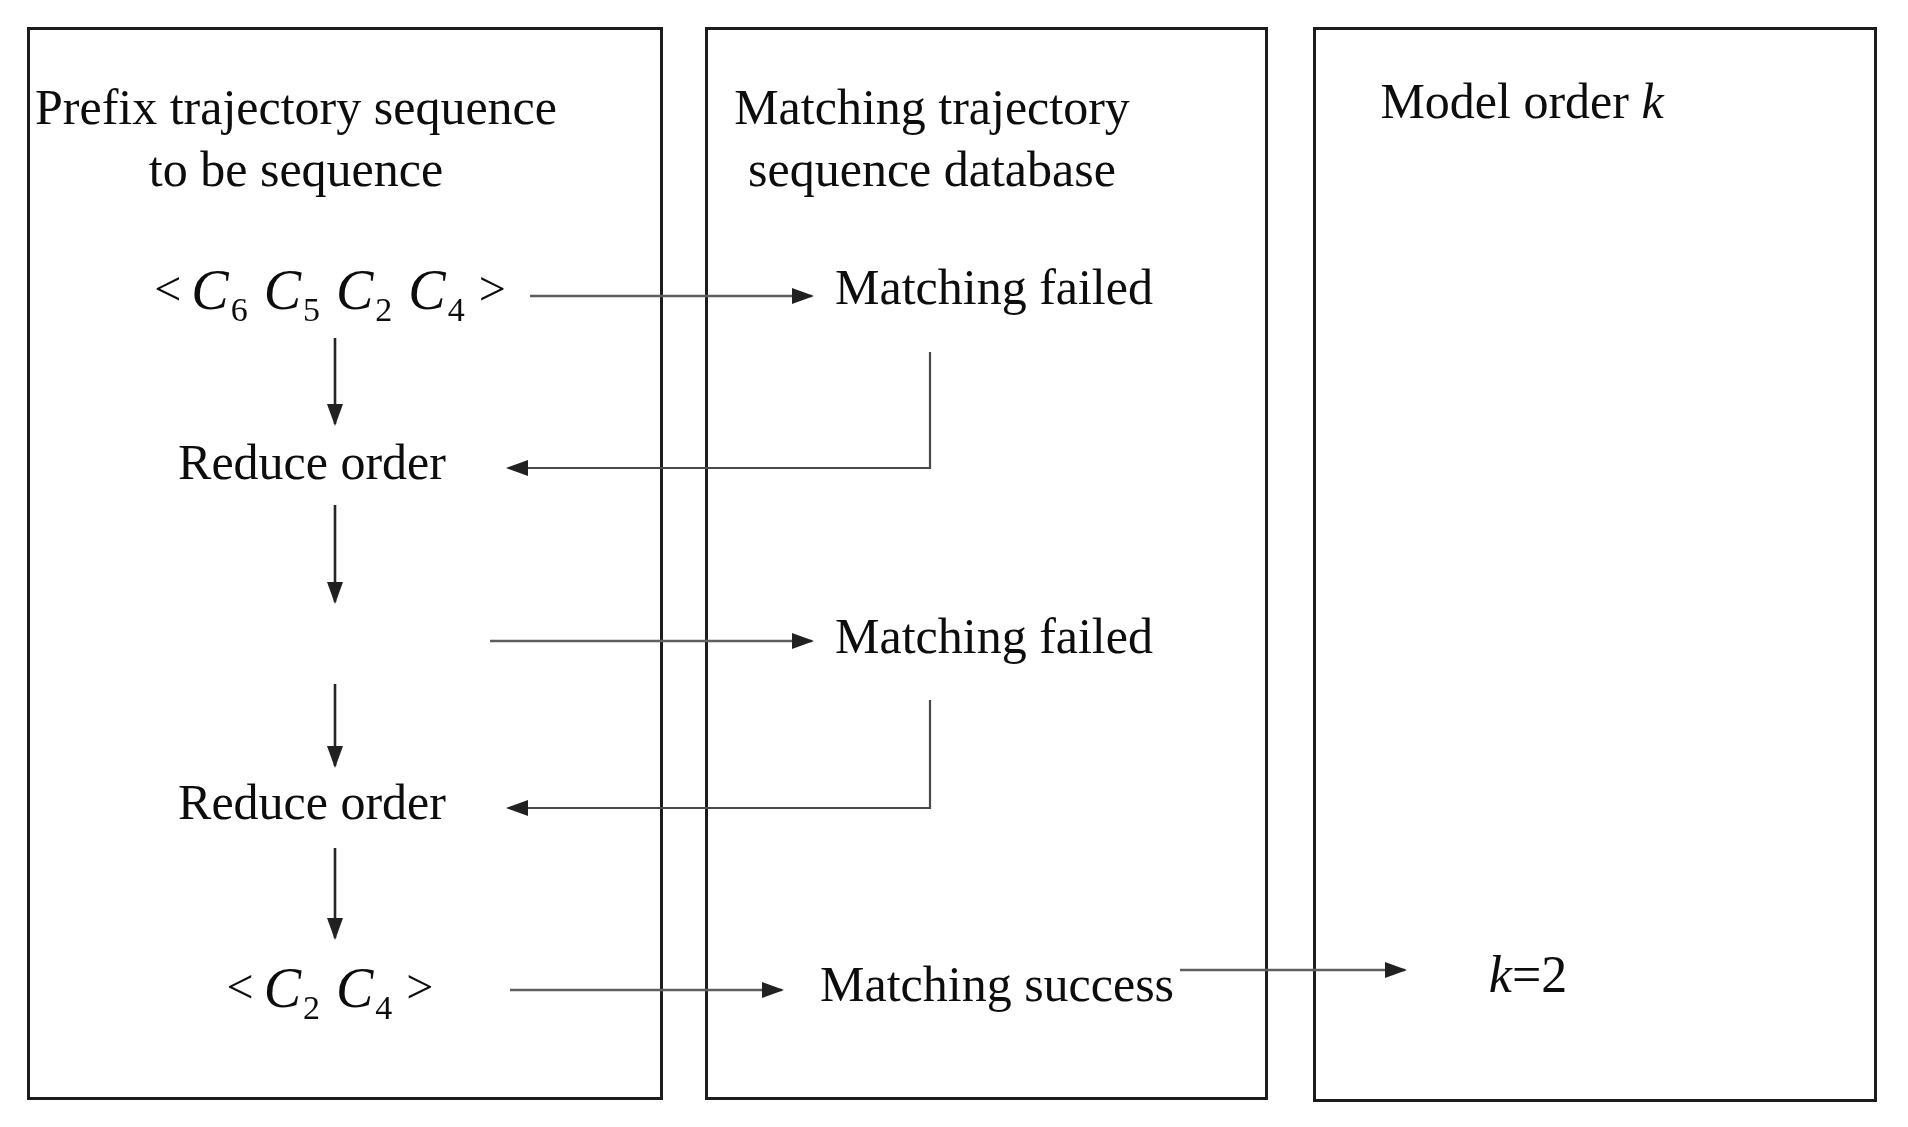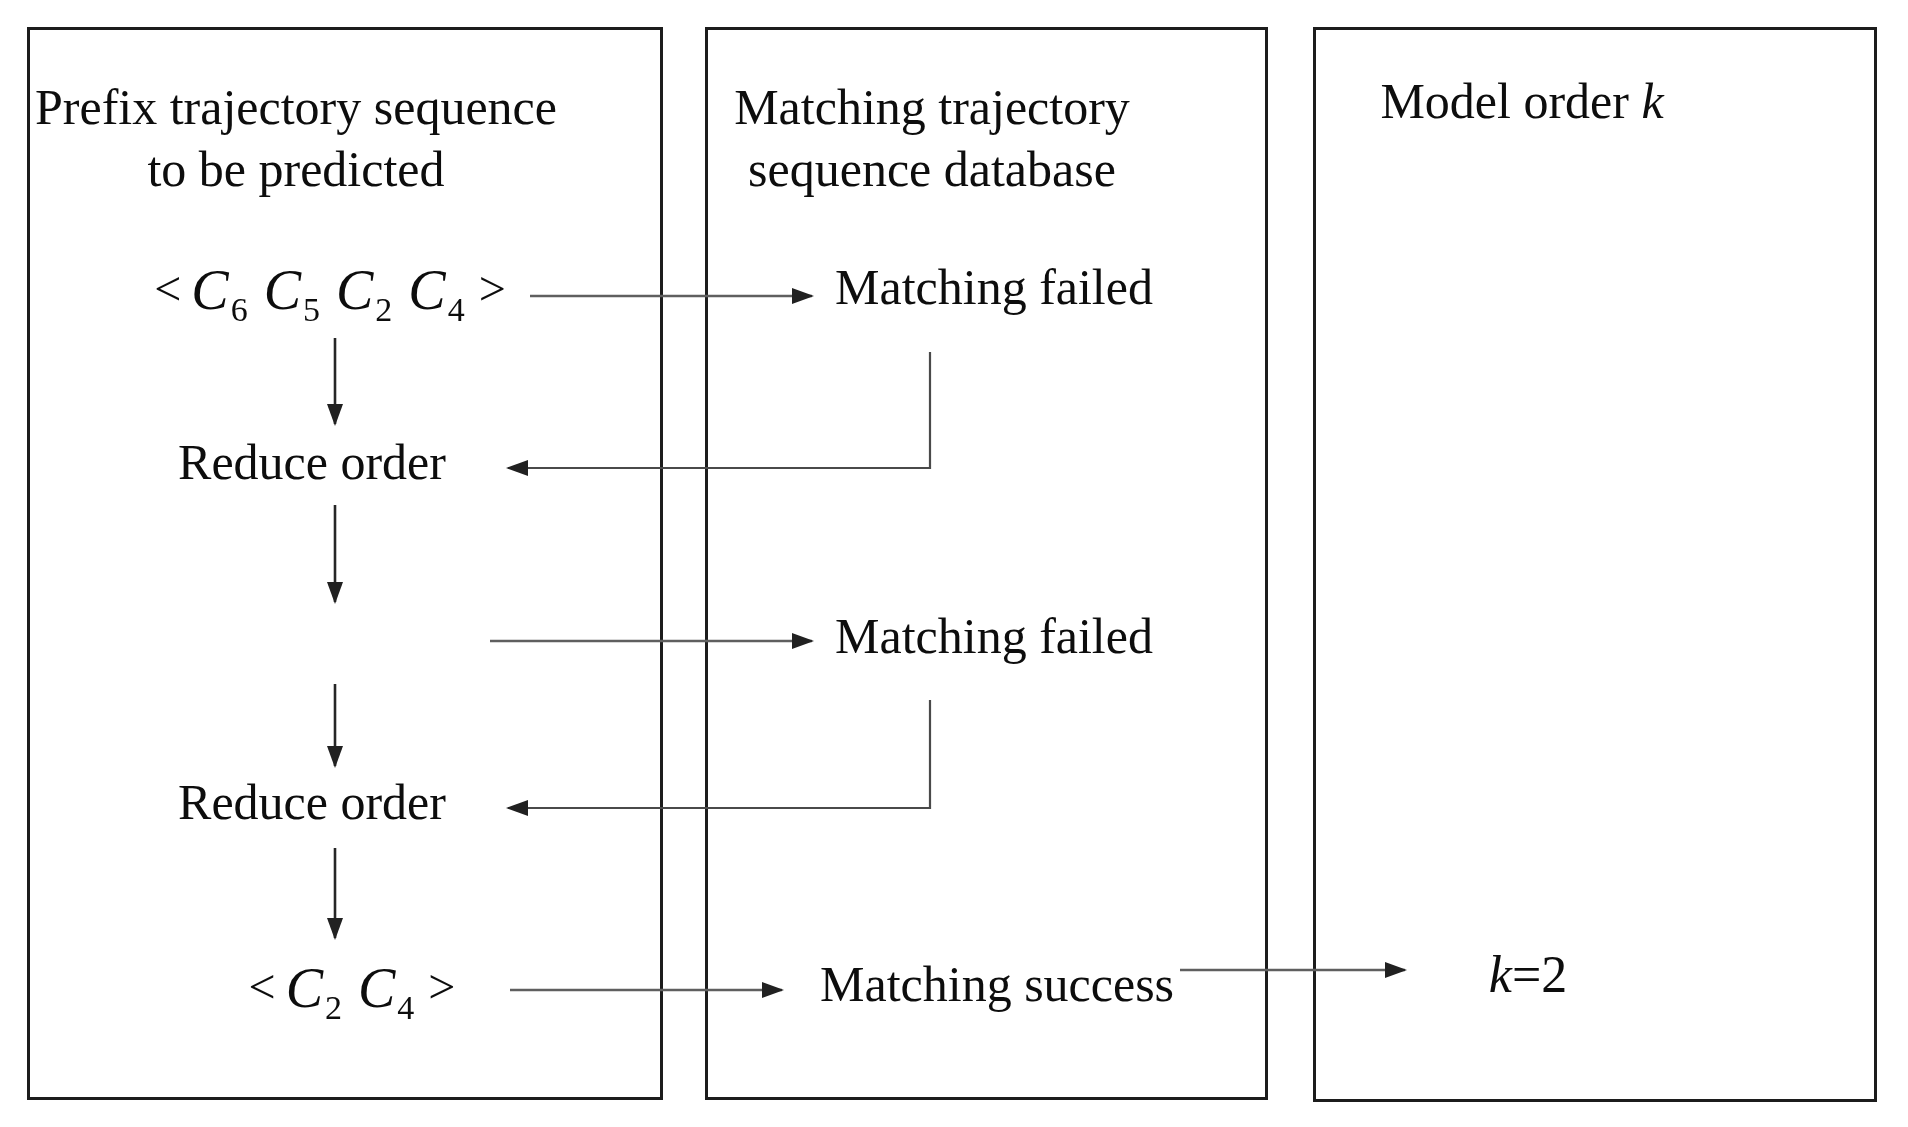--- a/index.html
+++ b/index.html
@@ -76,31 +76,31 @@
 
     <line x1="335" y1="848" x2="335" y2="938" stroke="#262626" stroke-width="2.6" marker-end="url(#headDark)"></line>
 
     <line x1="510" y1="990" x2="782" y2="990" stroke="#5f5f5f" stroke-width="2.4" marker-end="url(#headDark)"></line>
 
     <line x1="1180" y1="970" x2="1405" y2="970" stroke="#5f5f5f" stroke-width="2.4" marker-end="url(#headDark)"></line>
   </svg>
 
   <div class="label title centered" style="left:296px;top:76px;">
     <div>Prefix trajectory sequence</div>
-    <div>to be predicted</div>
+    <div>to be sequence</div>
   </div>
 
   <div class="label seq centered" style="left:330px;top:262px;"><span class="br">&lt;</span><span class="cg"><span class="sym">C</span><span class="sub">6</span></span><span class="cg"><span class="sym">C</span><span class="sub">5</span></span><span class="cg"><span class="sym">C</span><span class="sub">2</span></span><span class="cg"><span class="sym">C</span><span class="sub">4</span></span><span class="br close">&gt;</span></div>
 
   <div class="label centered" style="left:312px;top:437px;">Reduce order</div>
 
 
   <div class="label centered" style="left:312px;top:777px;">Reduce order</div>
 
-  <div class="label seq centered" style="left:330px;top:960px;margin-left:22px;"><span class="br">&lt;</span><span class="cg"><span class="sym">C</span><span class="sub">2</span></span><span class="cg"><span class="sym">C</span><span class="sub">4</span></span><span class="br close">&gt;</span></div>
+  <div class="label seq centered" style="left:330px;top:960px;"><span class="br">&lt;</span><span class="cg"><span class="sym">C</span><span class="sub">2</span></span><span class="cg"><span class="sym">C</span><span class="sub">4</span></span><span class="br close">&gt;</span></div>
 
   <div class="label title centered" style="left:932px;top:76px;">
     <div>Matching trajectory</div>
     <div>sequence database</div>
   </div>
 
   <div class="label" style="left:835px;top:262px;">Matching failed</div>
 
   <div class="label" style="left:835px;top:611px;">Matching failed</div>
 

